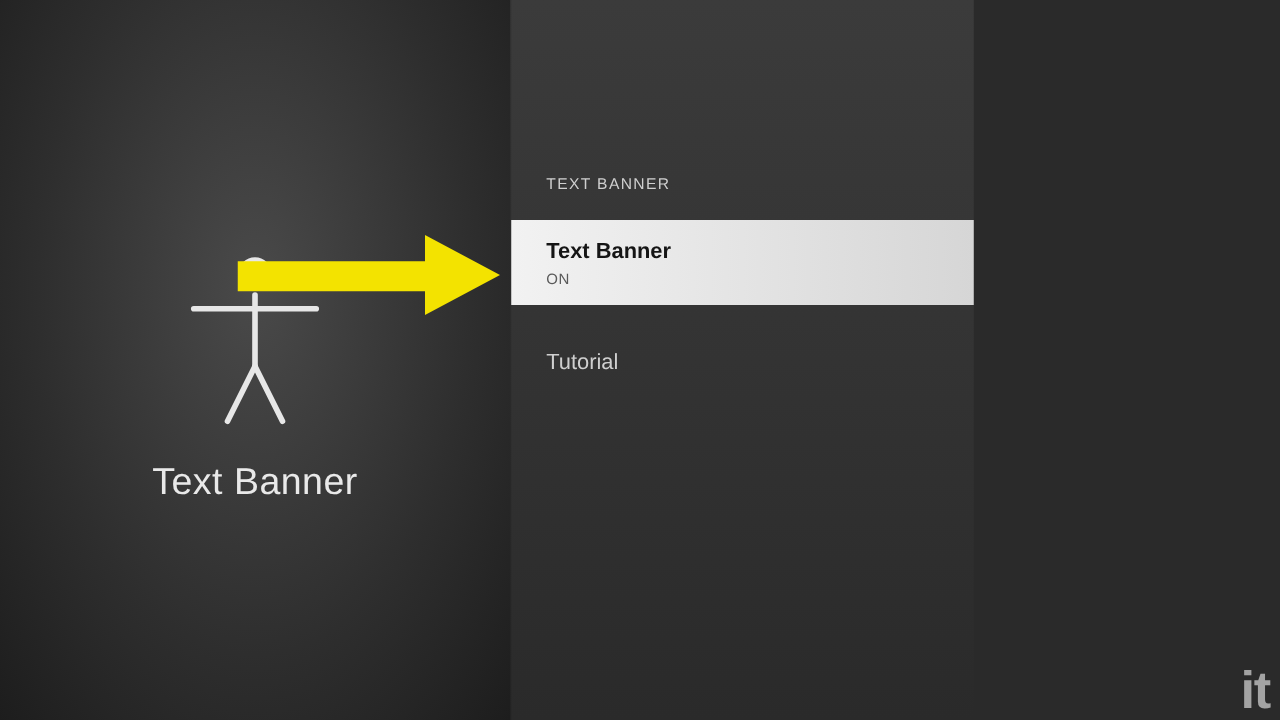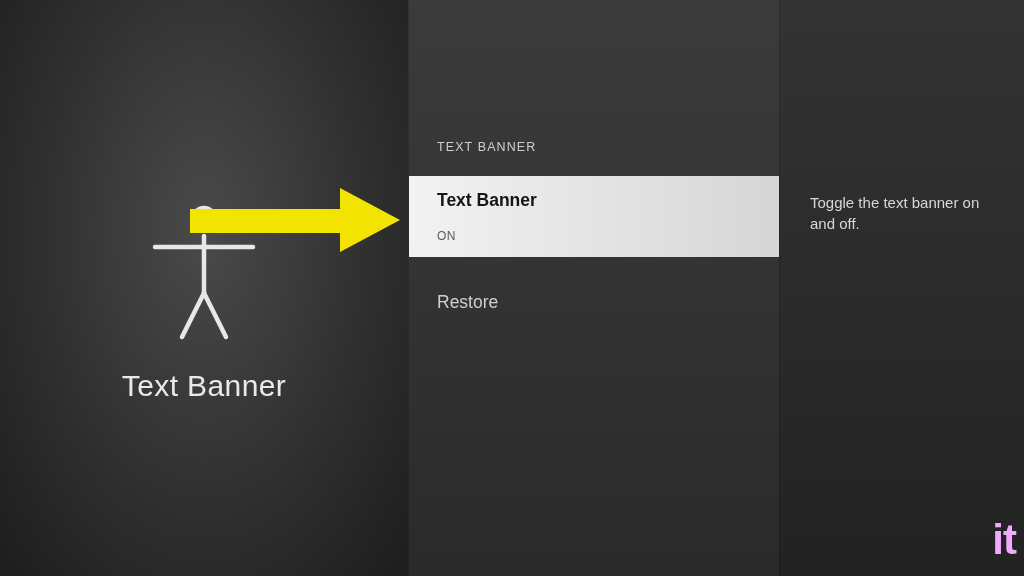--- a/index.html
+++ b/index.html
@@ -85,21 +85,21 @@
     .menu-item.selected .item-title {
       font-weight: 600;
       color: #151515;
     }
     .menu-item .item-title {
       display: block;
     }
     .menu-item .item-value {
       display: block;
       font-size: 12px;
-      margin-top: 15px;
+      margin-top: 2px;
       letter-spacing: 0.5px;
     }
     .menu-item.selected .item-value {
       color: #5a5a5a;
     }
 
     
     .desc-pane {
       flex: 1;
       height: 100%;
@@ -110,24 +110,24 @@
     .desc-text {
       font-size: 15px;
       color: #d7d7d7;
       line-height: 1.4;
     }
 
     
     .watermark {
       position: absolute;
       right: 8px;
-      bottom: 12px;
+      bottom: 0px;
       font-size: 42px;
       font-weight: 700;
-      color: #f0abfc;
+      color: #a3a3a3;
       letter-spacing: -1px;
       font-family: Arial, sans-serif;
     }
   </style>
 </head>
 <body>
 
 <div class="root">
 
   <div class="left-pane">
@@ -152,23 +152,20 @@
     <div class="menu-header">TEXT BANNER</div>
 
     <div class="menu-item selected">
       <span class="item-title">Text Banner</span>
       <span class="item-value">ON</span>
     </div>
 
 
 
     <div class="menu-item">
-      <span class="item-title">Restore</span>
+      <span class="item-title">Tutorial</span>
     </div>
 
   </div>
 
-  <div class="desc-pane">
-    <div class="desc-text">Toggle the text banner on and off.</div>
-  </div>
 </div>
 
 <div class="watermark">it</div>
 
 </body></html>

